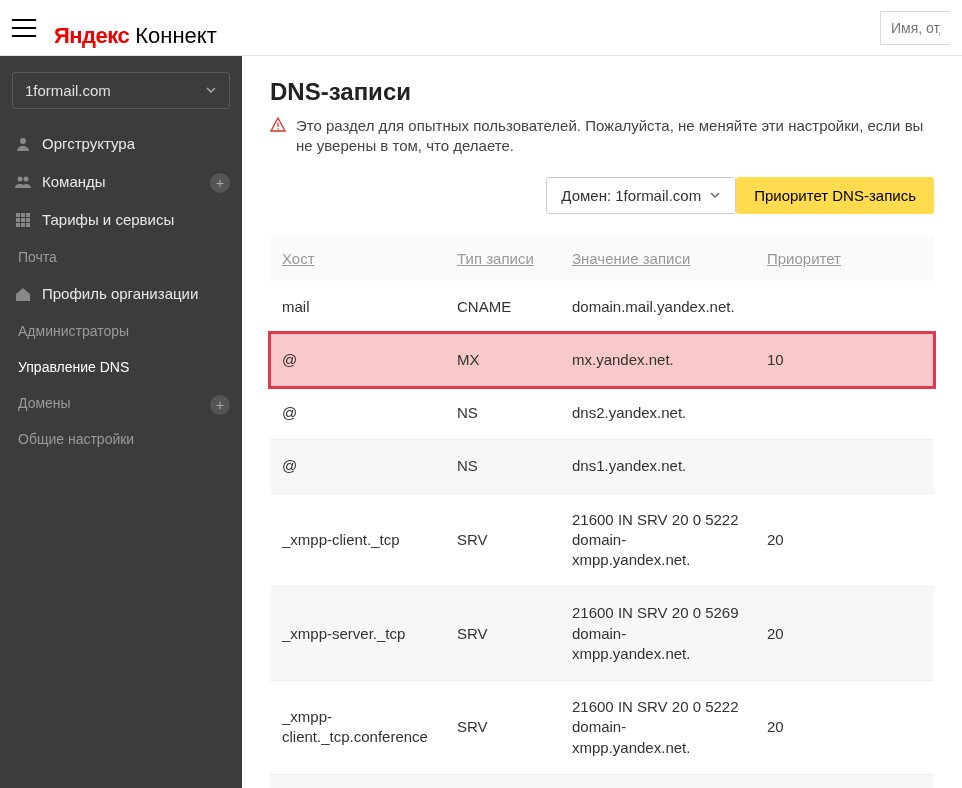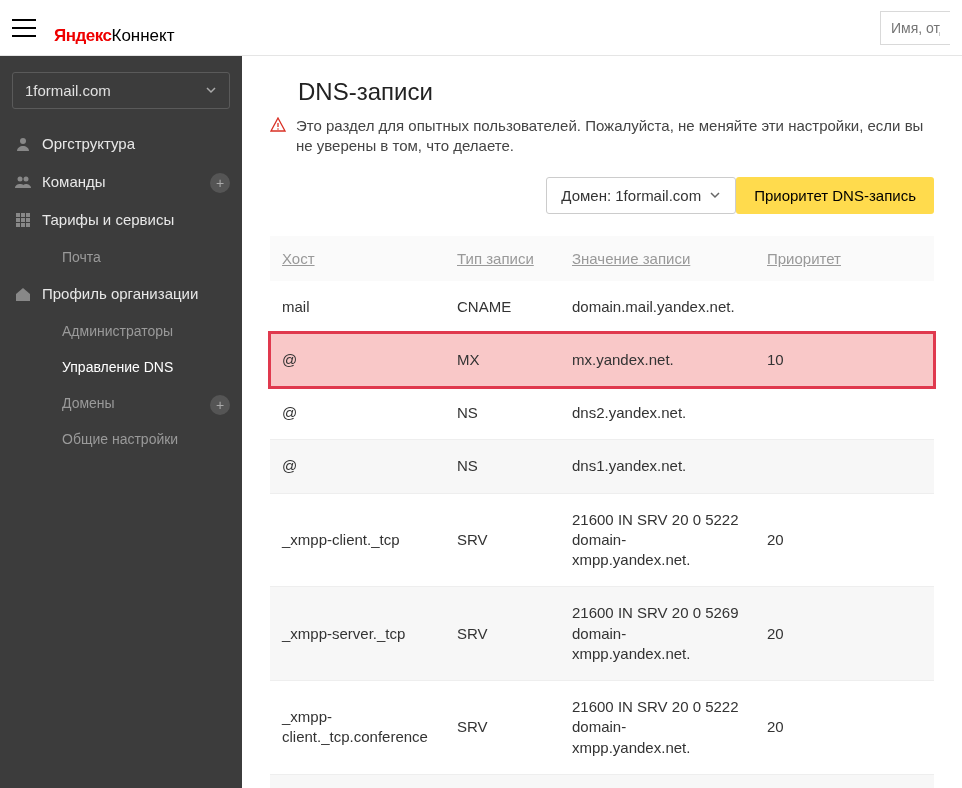--- a/index.html
+++ b/index.html
@@ -3,42 +3,42 @@
 <meta charset="utf-8">
 <style>
   * { box-sizing: border-box; margin: 0; padding: 0; }
   body { font-family: Arial, Helvetica, sans-serif; font-size: 14px; color: #333; background: #fff; }
   .app { display: flex; flex-direction: column; width: 962px; height: 788px; overflow: hidden; }
 
   
   .header { display: flex; align-items: center; height: 56px; padding: 0 12px; border-bottom: 1px solid #e5e5e5; }
   .hamburger { width: 24px; height: 18px; display: flex; flex-direction: column; justify-content: space-between; cursor: pointer; margin-right: 18px; }
   .hamburger div { height: 2px; background: #000; }
-  .brand { display: flex; align-items: baseline; font-size: 17px; margin-top: 16px; }
+  .brand { display: flex; align-items: baseline; gap: 6px; font-size: 22px; margin-top: 16px; }
   .brand-red { color: #e00; font-weight: bold; letter-spacing: -0.5px; }
   .brand-thin { font-weight: 300; color: #000; }
   .header-search { margin-left: auto; border: 1px solid #d9d9d9; border-right: none; padding: 8px 10px; font-size: 14px; width: 70px; color: #999; }
 
   
   .body { display: flex; flex: 1; min-height: 0; }
 
   
   .sidebar { width: 242px; background: #3c3c3c; color: #bdbdbd; display: flex; flex-direction: column; }
   .domain-select { margin: 16px 12px 12px 12px; border: 1px solid #5a5a5a; border-radius: 3px; padding: 9px 12px; display: flex; align-items: center; justify-content: space-between; cursor: pointer; color: #e0e0e0; font-size: 15px; }
   .nav { list-style: none; padding: 4px 0; }
   .nav-item { display: flex; align-items: flex-start; padding: 10px 14px; cursor: pointer; font-size: 15px; position: relative; }
   .nav-item.section { color: #e8e8e8; }
-  .nav-item.sub { padding-left: 62px; font-size: 14px; color: #9a9a9a; }
+  .nav-item.sub { padding-left: 18px; font-size: 14px; color: #9a9a9a; }
   .nav-item.sub.active { color: #fff; }
   .nav-icon { width: 18px; height: 18px; margin-right: 10px; flex-shrink: 0; display: flex; align-items: center; justify-content: center; }
   .plus-badge { position: absolute; right: 12px; width: 20px; height: 20px; border-radius: 50%; background: #555; display: flex; align-items: center; justify-content: center; color: #aaa; font-size: 14px; }
 
   
   .main { flex: 1; padding: 22px 28px; overflow: auto; }
-  .page-title { font-size: 24px; font-weight: 400; margin-bottom: 10px; color: #222; margin-left: 28px; }
+  .page-title { font-size: 24px; font-weight: 700; margin-bottom: 10px; color: #222; }
   .warning { display: flex; gap: 10px; color: #444; margin-bottom: 20px; font-size: 15px; line-height: 1.35; }
   .warn-icon { color: #d93025; flex-shrink: 0; margin-top: 1px; }
 
   .toolbar { display: flex; align-items: center; justify-content: flex-end; margin-bottom: 22px; }
   .domain-dd { border: 1px solid #ccc; border-radius: 3px; padding: 9px 14px; display: flex; align-items: center; gap: 8px; cursor: pointer; font-size: 15px; background: #fff; }
   .add-btn { background: #ffdb4d; border: none; border-radius: 3px; padding: 10px 18px; font-size: 15px; cursor: pointer; }
 
   
   .dns-table { width: 100%; border-collapse: collapse; }
   .dns-table th { text-align: left; font-weight: 400; color: #999; padding: 14px 12px; background: #fafafa; font-size: 15px; text-decoration: underline; }

